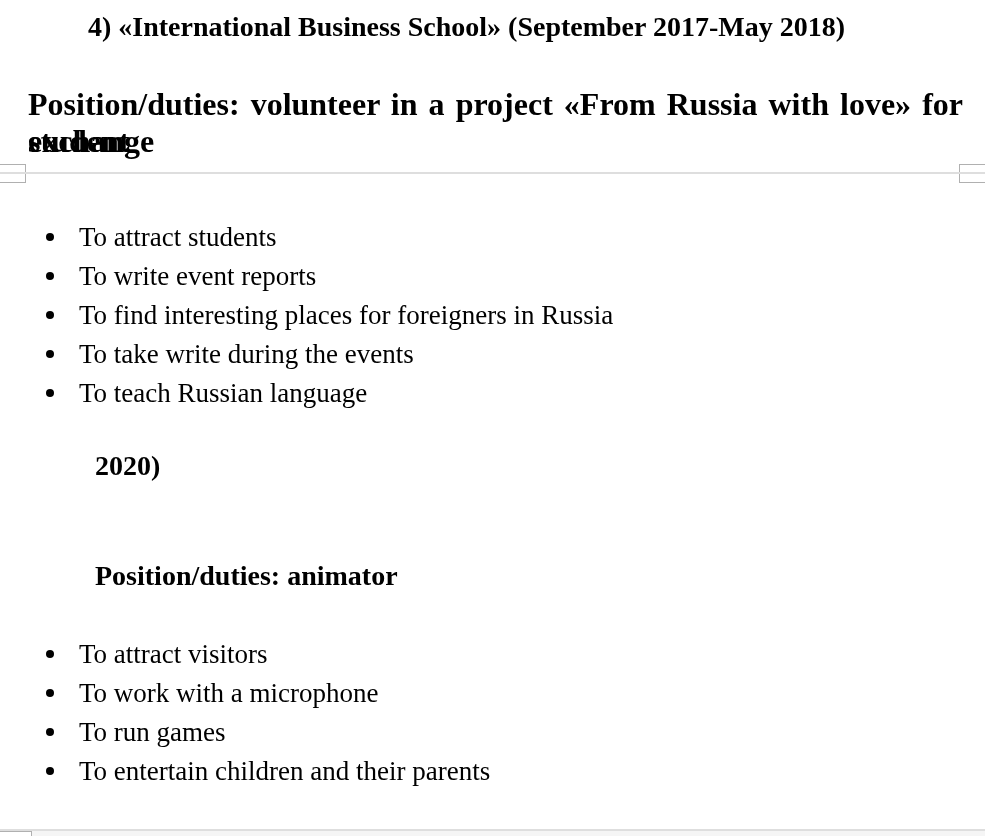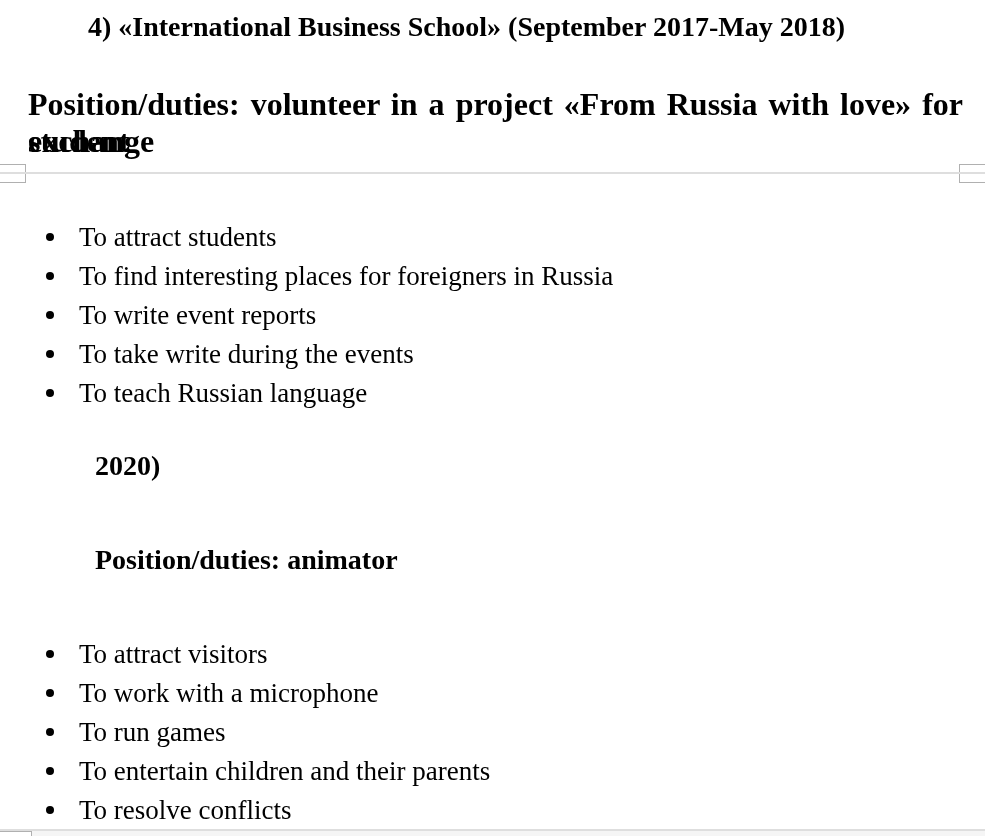--- a/index.html
+++ b/index.html
@@ -30,21 +30,21 @@
   .h5 .lline{line-height:39px;height:39px;text-align:left;}
   .h5 .num{margin-right:14px;}
   .squiggle{
     text-decoration-line:underline;
     text-decoration-style:wavy;
     text-decoration-color:var(--spellcheck-underline);
     text-decoration-thickness:1px;
     text-underline-offset:6px;
     text-decoration-skip-ink:none;
   }
-  .pos2{left:95px;top:540px;font-size:28px;font-weight:bold;line-height:39px;white-space:nowrap;}
+  .pos2{left:95px;top:556px;font-size:28px;font-weight:bold;line-height:39px;white-space:nowrap;}
 
   
   .list{left:46px;}
   .list1{top:218px;}
   .list2{top:635px;}
   .li{height:39px;line-height:39px;font-size:27px;white-space:nowrap;}
   .dot{
     display:inline-block;width:8px;height:8px;border-radius:50%;
     background:var(--text-color);margin-right:25px;vertical-align:middle;
     position:relative;top:-3px;
@@ -85,37 +85,36 @@
 </div>
 
 <div class="abs pbound">
   <div class="bbox left"></div>
   <div class="bbox right"></div>
   <div class="bline"></div>
 </div>
 
 <div class="abs list list1">
   <div class="li"><span class="dot"></span><span>To attract students</span></div>
+  <div class="li"><span class="dot"></span><span>To write event reports</span></div>
   <div class="li"><span class="dot"></span><span>To find interesting places for foreigners in Russia</span></div>
-  <div class="li"><span class="dot"></span><span>To write event reports</span></div>
   <div class="li"><span class="dot"></span><span>To take write during the events</span></div>
   <div class="li"><span class="dot"></span><span>To teach Russian language</span></div>
 </div>
 
 <div class="abs h5">
   <div class="lline">2020)</div>
 </div>
 
 <div class="abs pos2">Position/duties: animator</div>
 
 <div class="abs list list2">
   <div class="li"><span class="dot"></span><span>To attract visitors</span></div>
   <div class="li"><span class="dot"></span><span>To work with a microphone</span></div>
   <div class="li"><span class="dot"></span><span>To run games</span></div>
   <div class="li"><span class="dot"></span><span>To entertain children and their parents</span></div>
-  <div class="li"><span class="dot"></span><span>To resolve conflicts</span></div>
 </div>
 
 <div class="abs pbound-bottom">
   <div class="gapfill"></div>
   <div class="bbox"></div>
   <div class="bline"></div>
 </div>
 
 </body></html>

